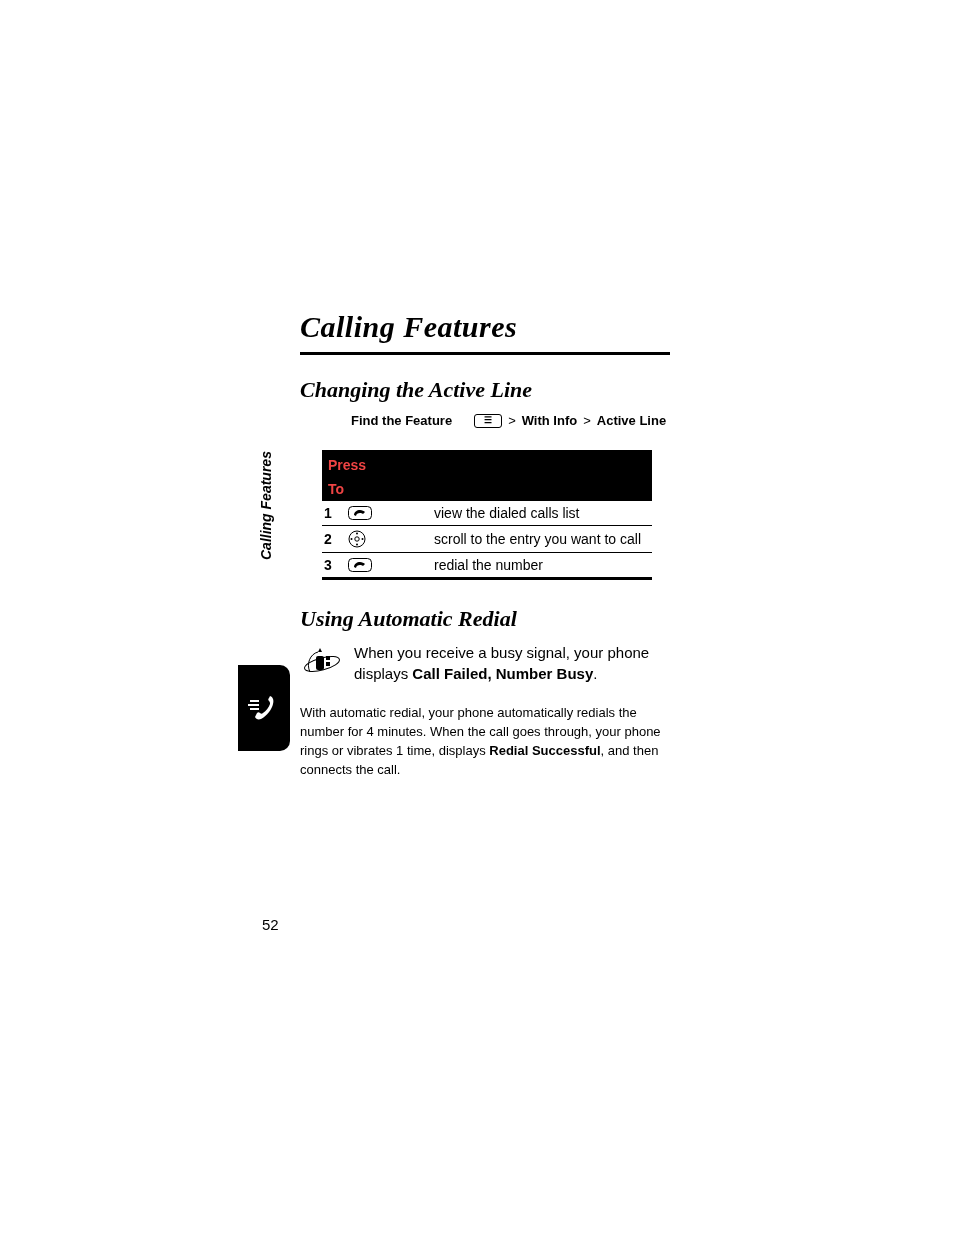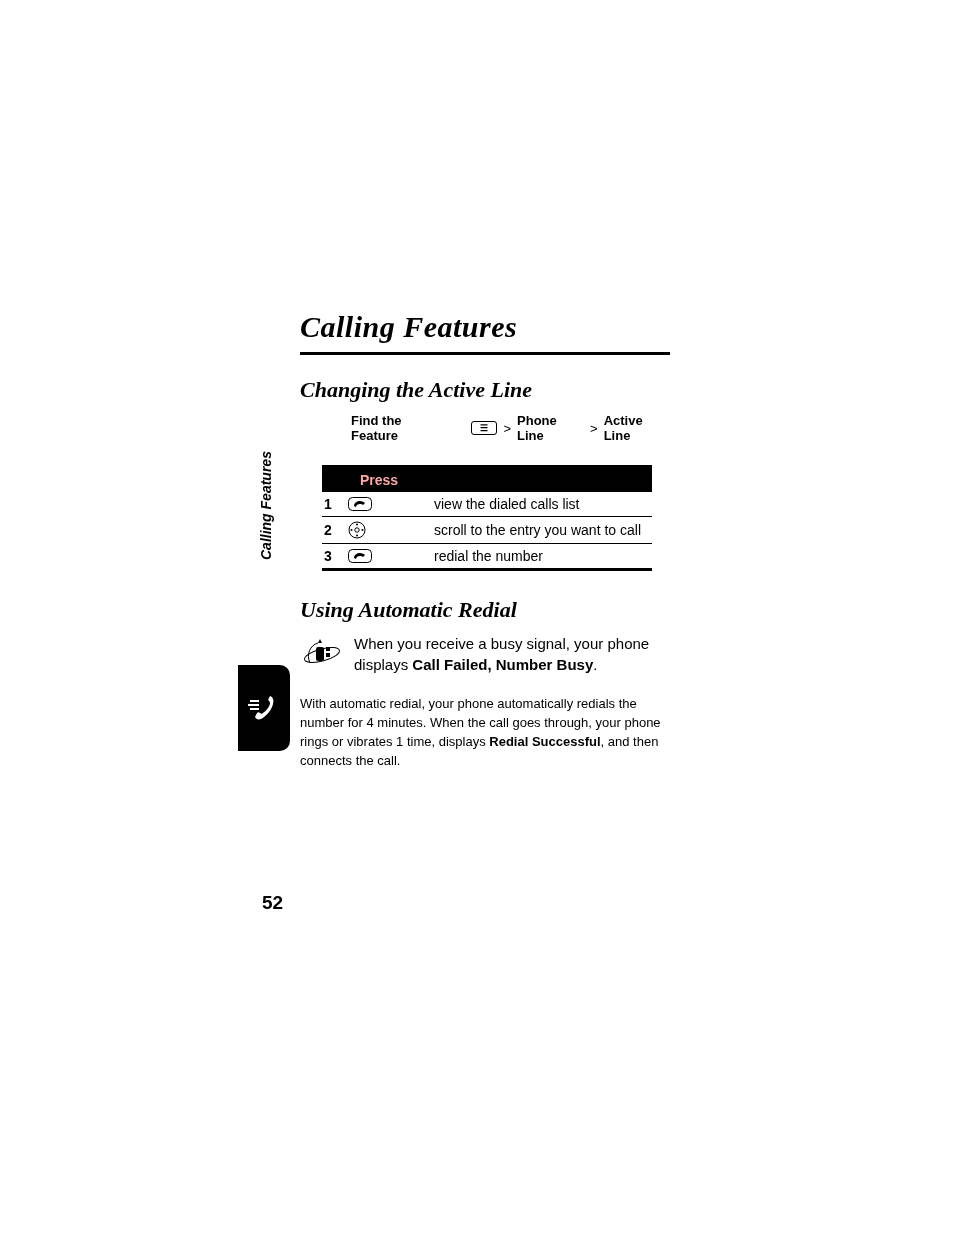--- a/index.html
+++ b/index.html
@@ -13,34 +13,34 @@
   .icon-block { display: flex; align-items: flex-start; gap: 10px; margin-bottom: 18px; }
   .net-icon { flex: 0 0 44px; display: flex; justify-content: center; }
   .para { font-size: 15px; line-height: 1.4; }
   .ftf-row { display: flex; align-items: center; gap: 22px; margin: 6px 0 22px 30px; font-size: 13px; padding-left: 21px; }
   .ftf-label { font-weight: 900; font-family: Arial, sans-serif; }
   .ftf-path { font-weight: 900; font-family: Arial, sans-serif; display: flex; align-items: center; gap: 6px; }
   .menu-key { display: inline-flex; align-items: center; justify-content: center; width: 28px; height: 14px; border: 1px solid #000; border-radius: 3px; font-size: 9px; line-height: 1; }
   .gt { font-weight: 400; font-family: Arial, sans-serif; }
   .condensed { font-family: "Arial Narrow", Arial, sans-serif; font-stretch: condensed; font-weight: 900; }
   .table-wrap { margin: 8px 0 26px 22px; width: 330px; }
-  .thead-row { background: #000; color: #fca5a5; display: flex; font-weight: 700; font-size: 14px; }
+  .thead-row { background: #000; color: #ef4444; display: flex; font-weight: 700; font-size: 14px; flex-direction: column; }
   .th-num { width: 32px; }
   .th-press { width: 80px; padding: 4px 6px; }
   .th-to { flex: 1; padding: 4px 6px; }
   .trow { display: flex; align-items: center; border-bottom: 1px solid #000; font-size: 14px; padding: 4px 0; }
   .trow:last-child { border-bottom: 3px solid #000; }
   .td-num { width: 26px; font-weight: 900; text-align: left; padding-left: 2px; }
   .td-press { width: 86px; display: flex; align-items: center; }
   .td-to { flex: 1; }
   .table-wrap .top-rule { border-top: 3px solid #000; }
   .body-para { font-size: 13px; line-height: 1.45; margin-bottom: 10px; }
   .sidebar-label { position: absolute; left: 258px; top: 560px; transform: rotate(-90deg); transform-origin: left top; font-family: Arial, sans-serif; font-style: italic; font-weight: 700; font-size: 14px; white-space: nowrap; }
   .tab { position: absolute; left: 238px; top: 665px; width: 52px; height: 86px; background: #000; border-top-right-radius: 10px; border-bottom-right-radius: 10px; display: flex; align-items: center; justify-content: center; }
-  .pagenum { position: absolute; left: 262px; top: 892px; font-weight: 700; font-size: 19px; }
+  .pagenum { position: absolute; left: 262px; top: 916px; font-weight: 400; font-size: 15px; }
 </style>
 </head>
 <body>
 
 <div class="page">
 
   <div class="sidebar-label">Calling Features</div>
 
   <div class="tab">
     <svg width="36" height="36" viewBox="0 0 36 36">
@@ -59,32 +59,33 @@
     <hr class="title-rule">
 
 
     <h2 class="section-title">Changing the Active Line</h2>
 
     <div class="ftf-row">
       <span class="ftf-label">Find the Feature</span>
       <span class="ftf-path">
         <span class="menu-key">☰</span>
         <span class="gt">&gt;</span>
-        <span class="condensed">Phone Line</span>
+        <span class="condensed">With Info</span>
         <span class="gt">&gt;</span>
         <span class="condensed">Active Line</span>
       </span>
     </div>
 
 
     <div class="table-wrap">
       <div class="top-rule"></div>
       <div class="thead-row">
         <div class="th-num"></div>
         <div class="th-press">Press</div>
+        <div class="th-to">To</div>
       </div>
 
       <div class="trow">
         <div class="td-num">1</div>
         <div class="td-press">
           <svg width="24" height="14" viewBox="0 0 24 14">
               <rect x="0.5" y="0.5" width="23" height="13" rx="4" fill="none" stroke="#000"></rect>
               <path d="M6 9 c0 -3 3 -5 6 -5 c2 0 4 1 5 2 l-2 2 c-1 -1 -2 -1 -3 -1 c-2 0 -4 1 -4 3 z" fill="#000"></path>
             </svg>
         </div>

